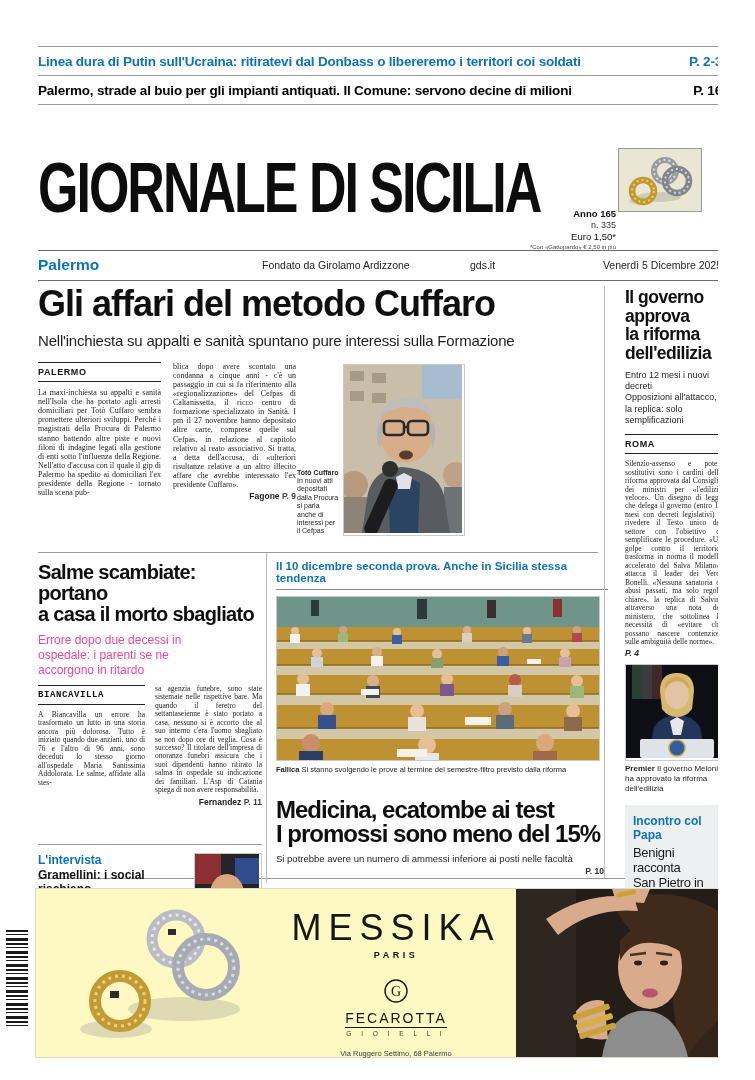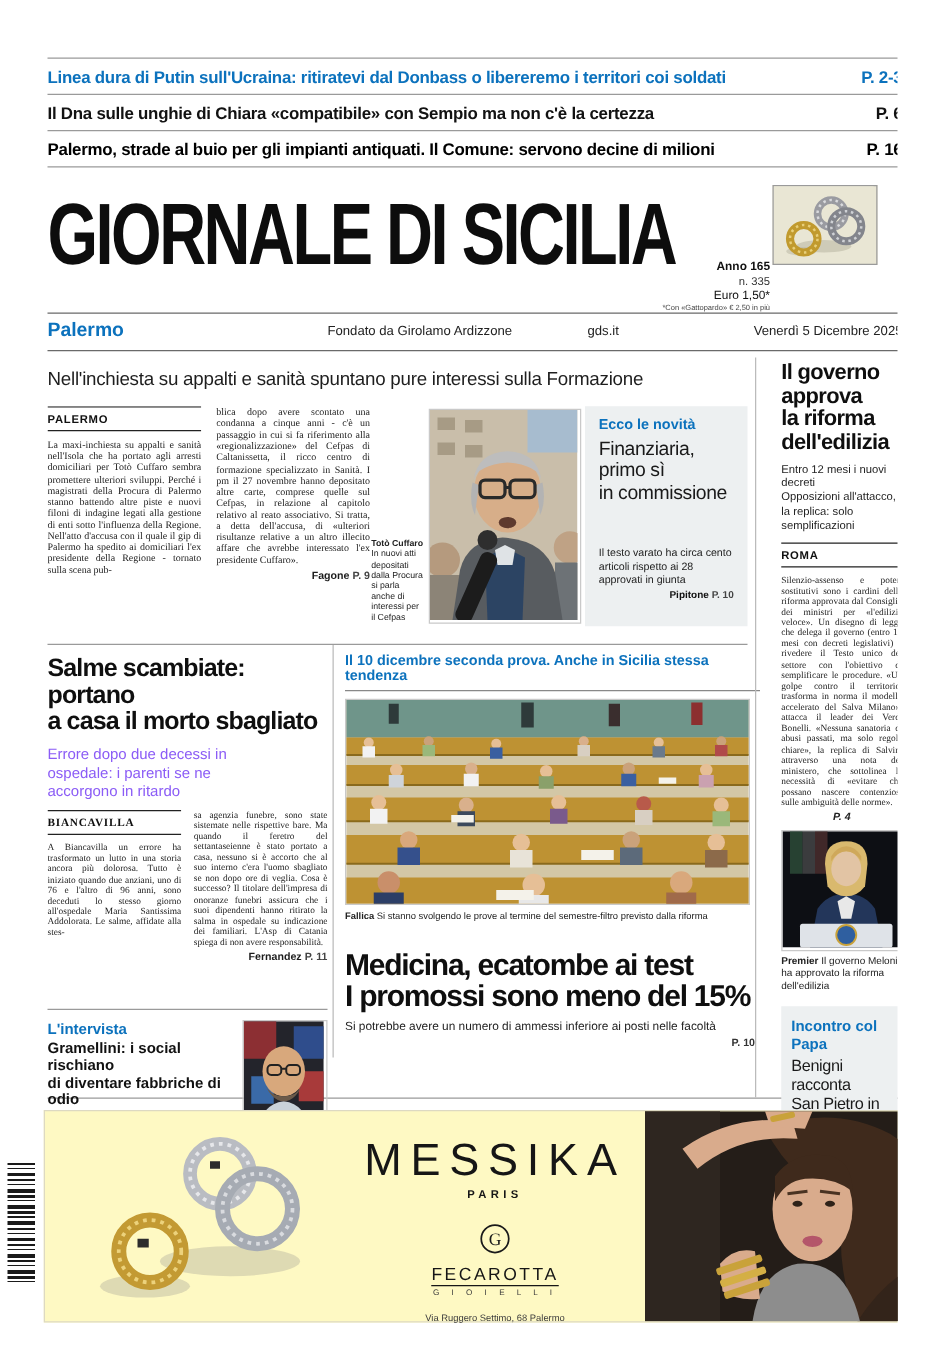--- a/index.html
+++ b/index.html
@@ -50,21 +50,21 @@
   #ecco-box{position:absolute;left:430px;top:0;width:130px;height:176px;background:#edf0f1;
             padding:9px 11px;box-sizing:border-box;}
   #ecco-box .box-kicker{color:#0c72bd;font-weight:bold;font-size:11.5px;}
   #ecco-box .box-headline{font-size:15.5px;line-height:1.12;margin-top:5px;color:#1a1a1a;letter-spacing:-0.3px;}
   #ecco-box .box-body{font-size:8.5px;line-height:1.25;margin-top:34px;color:#222;}
   #ecco-box .byline{margin-top:2px;font-size:8px;}
   
   #lower-row{position:relative;margin-top:12px;border-top:1px solid #9a9a9a;height:330px;}
   #salme-col{position:absolute;left:0;top:9px;width:224px;}
   #salme-headline{font-size:20px;font-weight:bold;letter-spacing:-0.7px;line-height:1.05;color:#0f0f0f;}
-  #salme-standfirst{font-size:12px;color:#8b5cf6;max-width:178px;line-height:1.25;margin:8px 0 7px;}
+  #salme-standfirst{font-size:12px;color:#ec4899;max-width:178px;line-height:1.25;margin:8px 0 7px;}
   .small-cols{position:relative;height:150px;overflow:hidden;}
   .s-col{position:absolute;top:0;width:107px;height:150px;font-size:7.5px;line-height:1.13;color:#1c1c1c;overflow:hidden;}
   #salme-c1{left:0;} #salme-c2{left:117px;}
   #intervista{border-top:1px solid #9a9a9a;margin-top:9px;padding-top:8px;display:flex;gap:8px;}
   #intervista .iv-text{width:150px;}
   .iv-kicker{color:#0c72bd;font-weight:bold;font-size:12px;}
   .iv-headline{font-size:12px;font-weight:bold;line-height:1.15;margin-top:2px;color:#111;}
   .iv-body{font-size:8.5px;line-height:1.2;margin-top:5px;color:#1c1c1c;}
   #intervista .byline{font-size:8px;}
   #gramellini-photo{width:66px;height:92px;border:1px solid #c9c9c9;flex:0 0 auto;}
@@ -76,21 +76,21 @@
   .med-caption .cap-b{font-weight:bold;}
   #med-headline{font-size:24px;font-weight:bold;letter-spacing:-1px;line-height:1.03;margin-top:24px;color:#0f0f0f;}
   #med-subhead{font-size:9.5px;color:#222;margin-top:6px;}
   #med-page{text-align:right;font-size:8.5px;font-weight:bold;color:#333;margin-top:2px;padding-right:4px;}
   
   #rail{position:absolute;left:566px;top:0;bottom:0;width:118px;border-left:1px solid #bbb;padding-left:20px;box-sizing:border-box;}
   #rail-headline{font-size:17.5px;font-weight:bold;letter-spacing:-0.5px;line-height:1.07;margin-top:2px;color:#0f0f0f;}
   #rail-standfirst{font-size:9px;line-height:1.25;margin-top:7px;color:#1e1e1e;}
   #rail .kicker{margin-top:8px;}
   #rail-body{font-size:7.5px;line-height:1.13;color:#1c1c1c;}
-  #rail-page{text-align:center;font-size:8.5px;font-weight:bold;color:#222;margin-top:2px;font-style:italic;}
+  #rail-page{text-align:left;font-size:8.5px;font-weight:bold;color:#222;margin-top:2px;font-style:italic;}
   #meloni-photo{width:104px;height:95px;border:1px solid #c9c9c9;margin-top:6px;}
   .rail-caption{font-size:8px;line-height:1.2;color:#222;margin-top:3px;}
   .rail-caption .cap-b{font-weight:bold;}
   #papa-box{background:#edf0f1;margin-top:12px;padding:9px 8px;}
   #papa-box .box-kicker{color:#0c72bd;font-weight:bold;font-size:12px;}
   #papa-box .box-headline{font-size:13px;line-height:1.15;margin-top:4px;color:#1a1a1a;letter-spacing:-0.3px;}
   #papa-box .pg{display:block;text-align:right;font-size:8px;font-weight:bold;color:#333;margin-top:6px;}
   
   #ad{position:absolute;left:35px;top:888px;width:710px;height:170px;background:#fef9c3;border:1px solid #ddd9c2;box-sizing:border-box;}
   #ad-rings{position:absolute;left:28px;top:8px;}
@@ -108,24 +108,20 @@
 </style>
 </head>
 <body>
 
 <div id="page">
 
   <div id="teasers">
     <div class="teaser t-blue">
       <span>Linea dura di Putin sull'Ucraina: ritiratevi dal Donbass o libereremo i territori coi soldati</span>
       <span class="t-page">P. 2-3</span>
-    </div>
-    <div class="teaser t-black">
-      <span>Il Dna sulle unghie di Chiara «compatibile» con Sempio ma non c'è la certezza</span>
-      <span class="t-page">P. 6</span>
     </div>
     <div class="teaser t-gray">
       <span>Palermo, strade al buio per gli impianti antiquati. Il Comune: servono decine di milioni</span>
       <span class="t-page">P. 16</span>
     </div>
   </div>
 
   <div id="masthead">
     <div id="logo">GIORNALE DI SICILIA</div>
     <div id="mast-thumb">
@@ -152,20 +148,21 @@
   <div id="dateline">
     <span class="edition">Palermo</span>
     <span class="founded">Fondato da Girolamo Ardizzone</span>
     <span class="site">gds.it</span>
     <span class="pdate">Venerdì 5 Dicembre 2025</span>
   </div>
 
   <div id="main">
 
     <div id="main-left">
+      <div id="lead-headline">Gli affari del metodo Cuffaro</div>
       <div id="lead-subhead">Nell'inchiesta su appalti e sanità spuntano pure interessi sulla Formazione</div>
 
       <div id="lead-row">
         <div id="lead-col1" class="lead-col serif jus">
           <div class="kicker" style="font-family:'Liberation Sans',sans-serif;">PALERMO</div>
           <span>La maxi-inchiesta su appalti e sanità nell'Isola che ha portato agli arresti domiciliari per Totò Cuffaro sembra promettere ulteriori sviluppi. Perché i magistrati della Procura di Palermo stanno battendo altre piste e nuovi filoni di indagine legati alla gestione di enti sotto l'influenza della Regione. Nell'atto d'accusa con il quale il gip di Palermo ha spedito ai domiciliari l'ex presidente della Regione - tornato sulla scena pub-</span>
         </div>
         <div id="lead-col2" class="lead-col serif jus">
           <span>blica dopo avere scontato una condanna a cinque anni - c'è un passaggio in cui si fa riferimento alla «regionalizzazione» del Cefpas di Caltanissetta, il ricco centro di formazione specializzato in Sanità. I pm il 27 novembre hanno depositato altre carte, comprese quelle sul Cefpas, in relazione al capitolo relativo al reato associativo. Si tratta, a detta dell'accusa, di «ulteriori risultanze relative a un altro illecito affare che avrebbe interessato l'ex presidente Cuffaro».</span>
           <div class="byline">
@@ -199,40 +196,30 @@
             <path d="M90 58 Q93 74 88 84 L85 60 Z" fill="#b3b3b3"></path>
             <rect x="40" y="56" width="20" height="14" rx="4" fill="none" stroke="#2a2a2a" stroke-width="2.6"></rect>
             <rect x="64" y="56" width="20" height="14" rx="4" fill="none" stroke="#2a2a2a" stroke-width="2.6"></rect>
             <line x1="60" y1="62" x2="64" y2="62" stroke="#2a2a2a" stroke-width="2.4"></line>
             <ellipse cx="62" cy="90" rx="7" ry="4.5" fill="#5e3a2e"></ellipse>
             <rect x="30" y="112" width="14" height="60" rx="6" transform="rotate(24 37 142)" fill="#1c1c1c"></rect>
             <circle cx="46" cy="104" r="8" fill="#2e2e2e"></circle>
           </svg>
         </div>
 
-        <div id="ecco-box">
-          <div class="box-kicker">Ecco le novità</div>
-          <div class="box-headline prelines">Finanziaria,
-primo sì
-in commissione</div>
-          <div class="box-body">Il testo varato ha circa cento articoli rispetto ai 28 approvati in giunta</div>
-          <div class="byline">
-            <span>Pipitone</span> <span class="pg">P. 10</span>
-          </div>
-        </div>
       </div>
 
       <div id="lower-row">
         <div id="salme-col">
           <div id="salme-headline" class="prelines">Salme scambiate: portano
 a casa il morto sbagliato</div>
           <div id="salme-standfirst">Errore dopo due decessi in ospedale: i parenti se ne accorgono in ritardo</div>
           <div class="small-cols">
             <div id="salme-c1" class="s-col serif jus">
-              <div class="kicker" style="font-family:Liberation Serif, serif;">BIANCAVILLA</div>
+              <div class="kicker" style="font-family:Liberation Mono, monospace;">BIANCAVILLA</div>
               <span>A Biancavilla un errore ha trasformato un lutto in una storia ancora più dolorosa. Tutto è iniziato quando due anziani, uno di 76 e l'altro di 96 anni, sono deceduti lo stesso giorno all'ospedale Maria Santissima Addolorata. Le salme, affidate alla stes-</span>
             </div>
             <div id="salme-c2" class="s-col serif jus">
               <span>sa agenzia funebre, sono state sistemate nelle rispettive bare. Ma quando il feretro del settantaseienne è stato portato a casa, nessuno si è accorto che al suo interno c'era l'uomo sbagliato se non dopo ore di veglia. Cosa è successo? Il titolare dell'impresa di onoranze funebri assicura che i suoi dipendenti hanno ritirato la salma in ospedale su indicazione dei familiari. L'Asp di Catania spiega di non avere responsabilità.</span>
               <div class="byline">
                 <span>Fernandez</span> <span class="pg">P. 11</span>
               </div>
             </div>
           </div>
 

